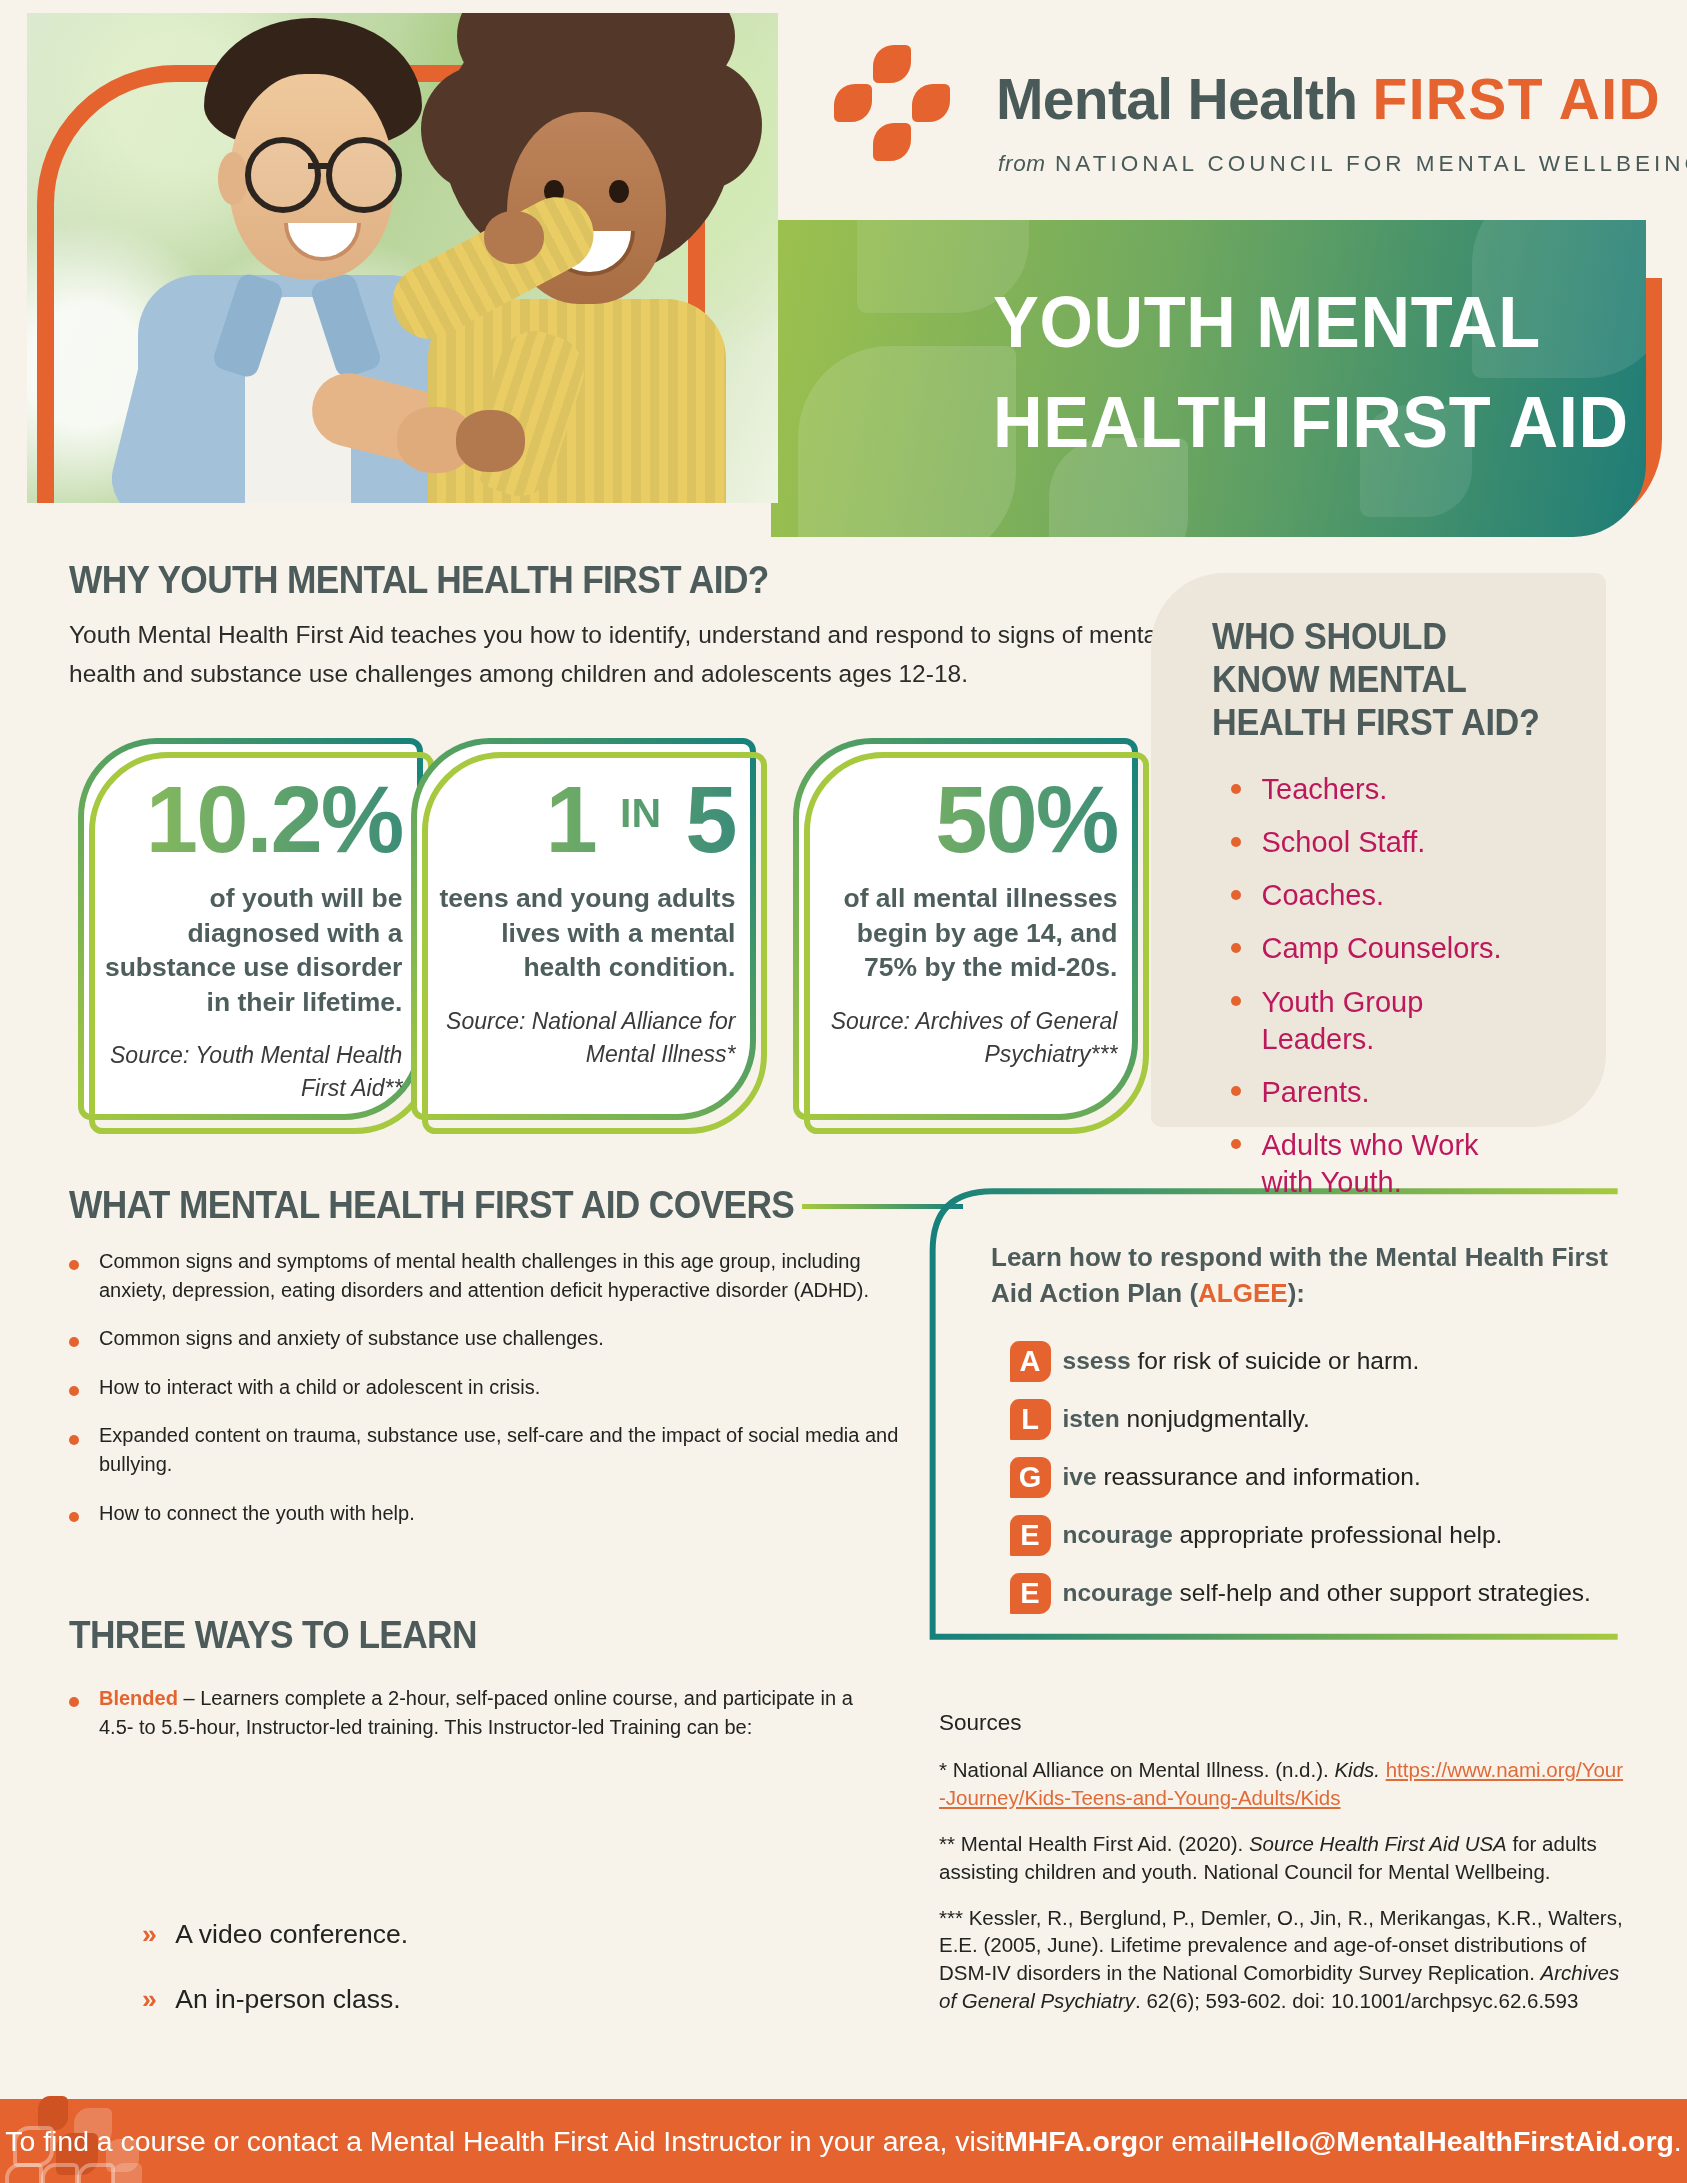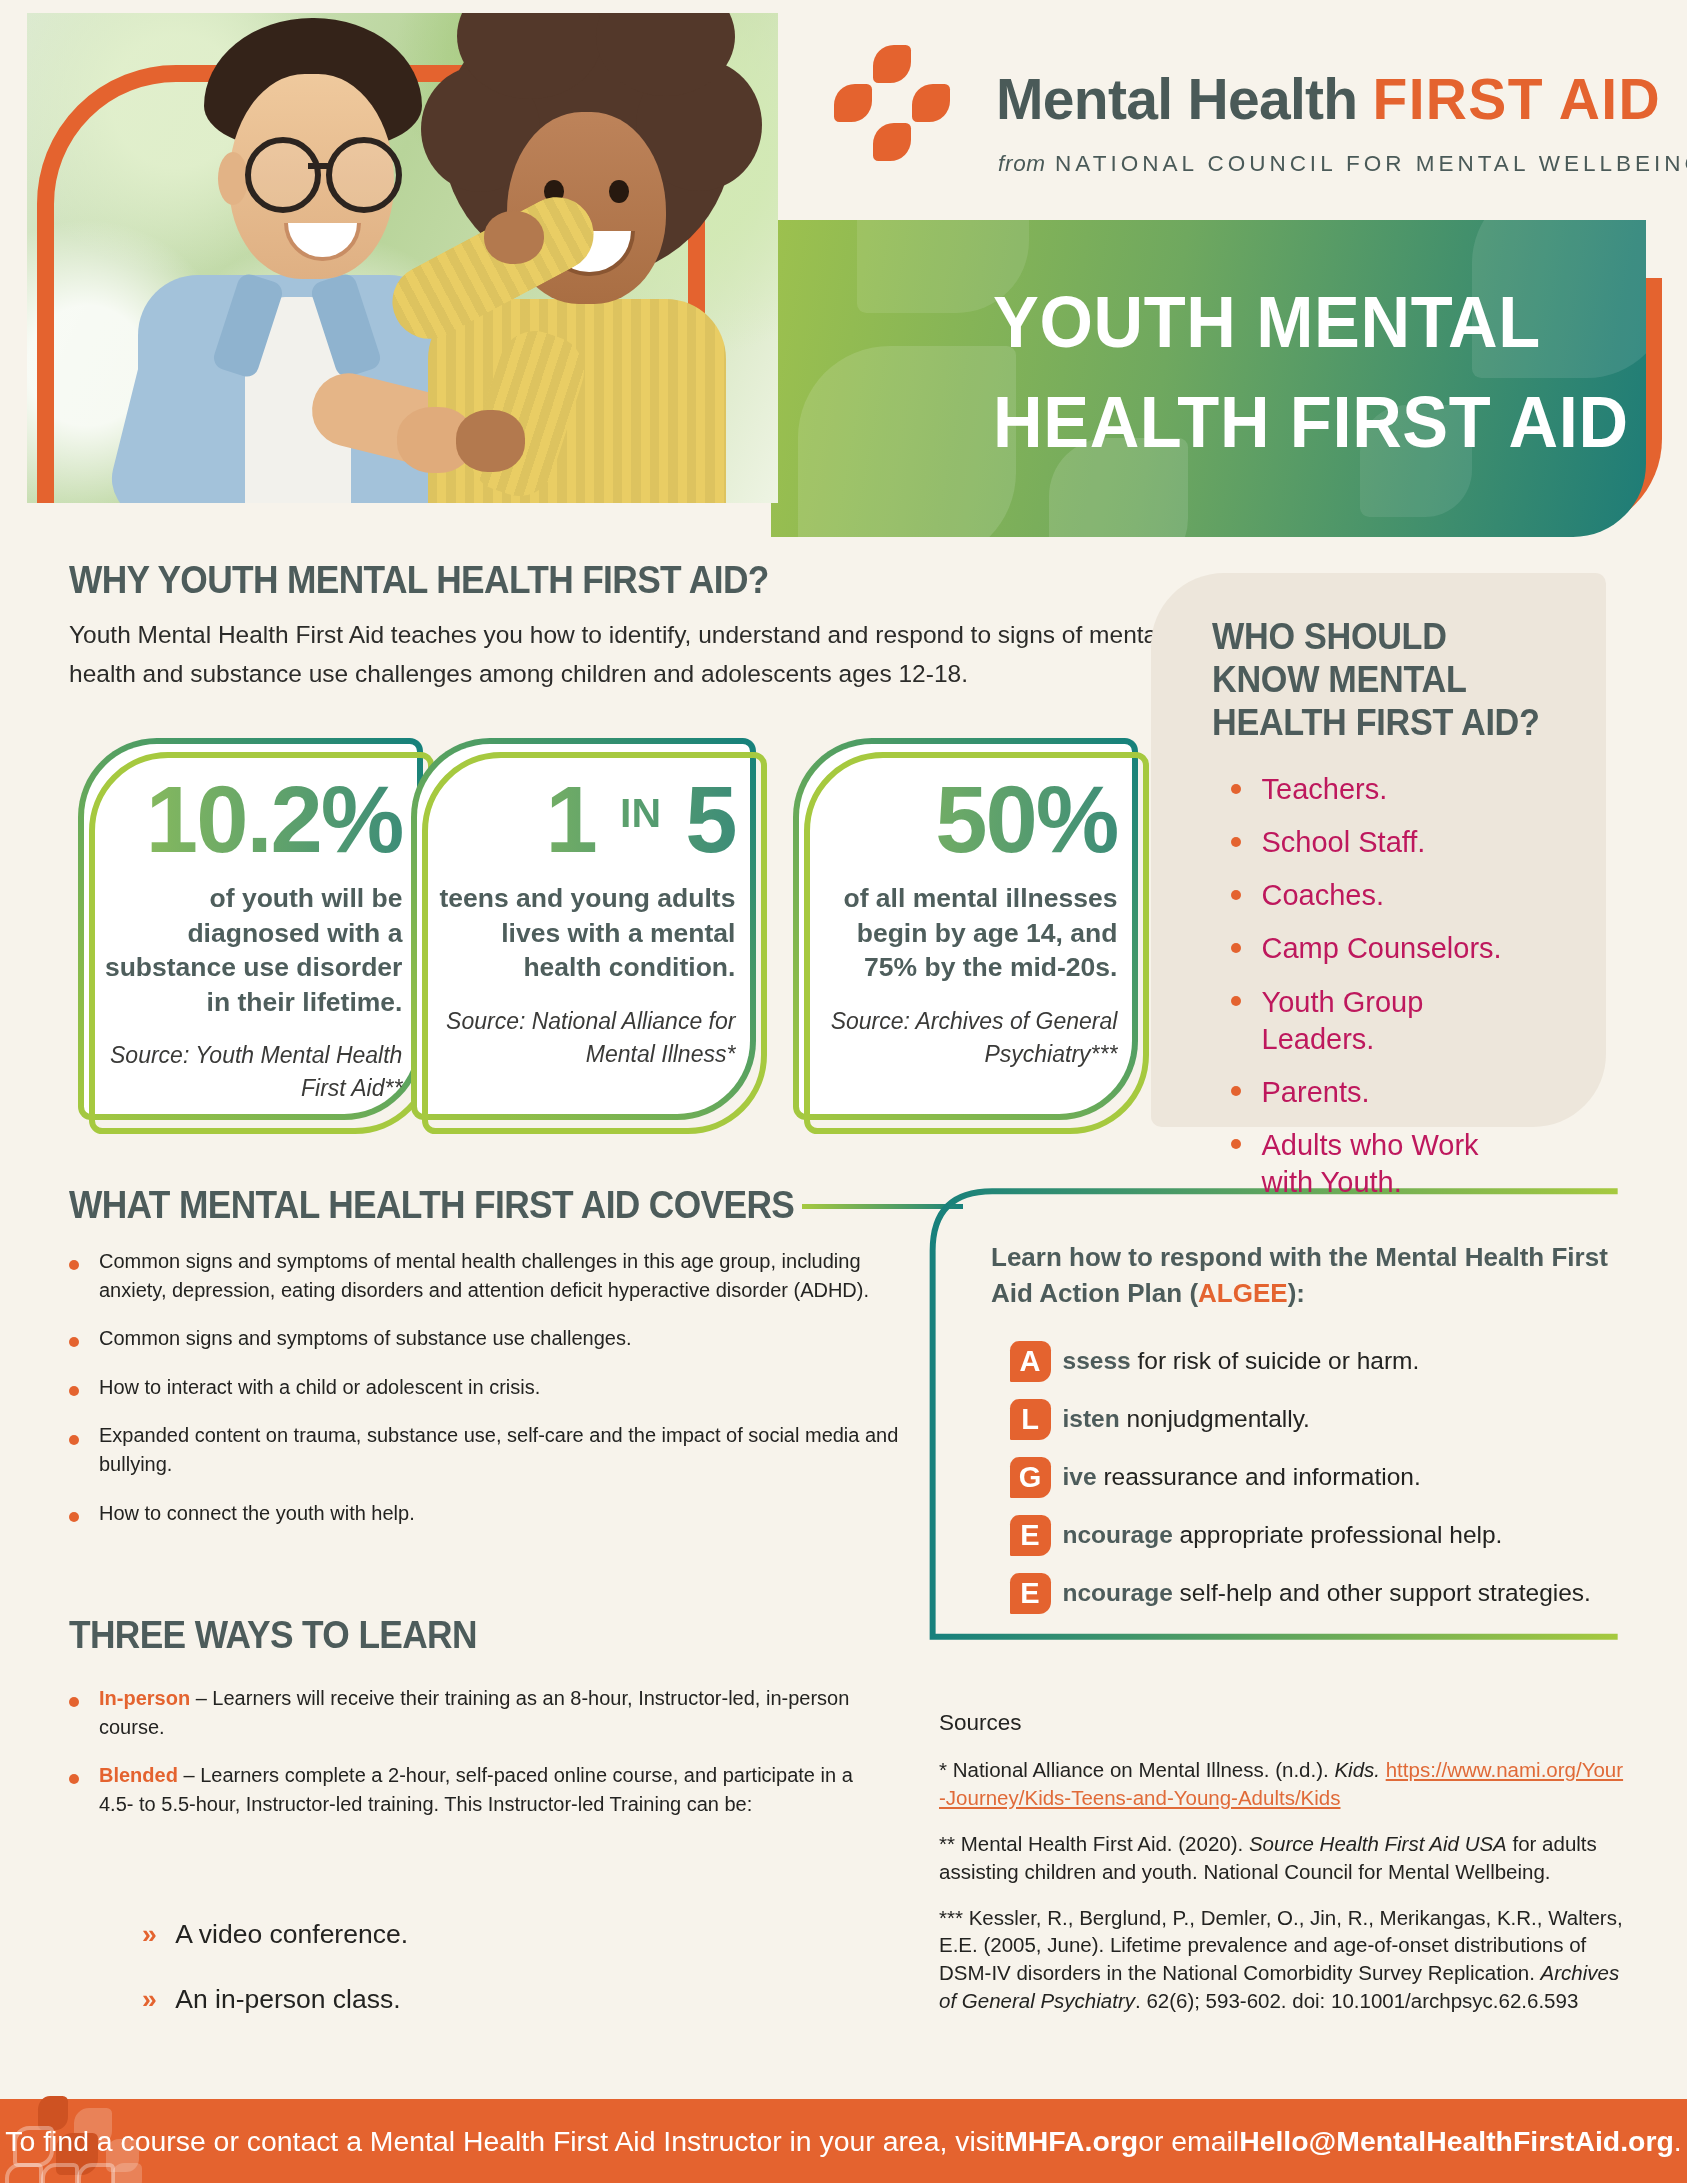--- a/index.html
+++ b/index.html
@@ -261,21 +261,21 @@
 
   <div class="h-section" style="left:69px;top:1184px;">WHAT MENTAL HEALTH FIRST AID COVERS</div>
   <div class="covers-rule"></div>
   <div class="bullets covers-list">
     <div class="item">
         <span class="dot"></span>
         <span>Common signs and symptoms of mental health challenges in this age group, including anxiety, depression, eating disorders and attention deficit hyperactive disorder (ADHD).</span>
       </div>
     <div class="item">
         <span class="dot"></span>
-        <span>Common signs and symptoms of substance use challenges.</span>
+        <span>Common signs and anxiety of substance use challenges.</span>
       </div>
     <div class="item">
         <span class="dot"></span>
         <span>How to interact with a child or adolescent in crisis.</span>
       </div>
     <div class="item">
         <span class="dot"></span>
         <span>Expanded content on trauma, substance use, self-care and the impact of social media and bullying.</span>
       </div>
     <div class="item">
@@ -319,24 +319,20 @@
       <div class="arow">
           <span class="badge">E</span>
           <span class="bw">ncourage</span>
           <span class="rw"> self-help and other support strategies.</span>
         </div>
     </div>
   </div>
 
   <div class="h-section" style="left:69px;top:1614px;">THREE WAYS TO LEARN</div>
   <div class="bullets ways-list">
-    <div class="item">
-        <span class="dot"></span>
-        <span><span class="lead">In-person</span><span> – Learners will receive their training as an 8-hour, Instructor-led, in-person course.</span></span>
-      </div>
     <div class="item">
         <span class="dot"></span>
         <span><span class="lead">Blended</span><span> – Learners complete a 2-hour, self-paced online course, and participate in a 4.5- to 5.5-hour, Instructor-led training. This Instructor-led Training can be:</span></span>
       </div>
   </div>
   <div class="subways">
     <div class="subitem">
         <span class="chev">»</span>
         <span>A video conference.</span>
       </div>

